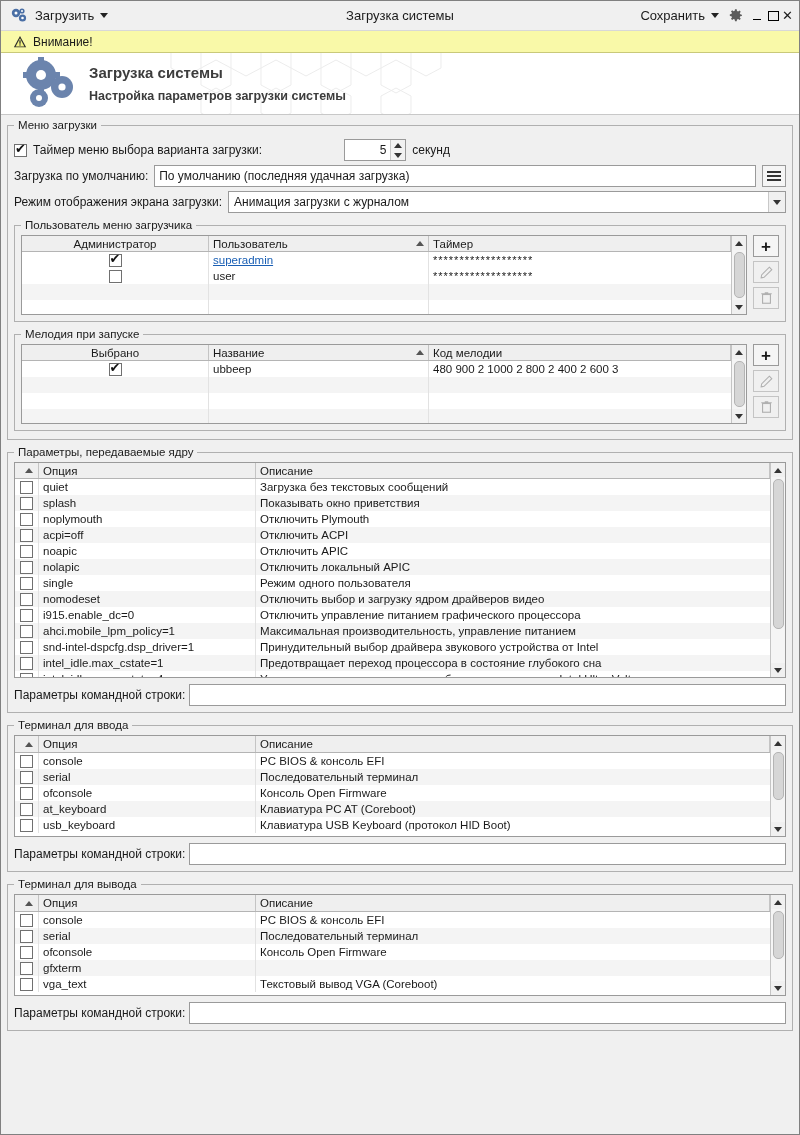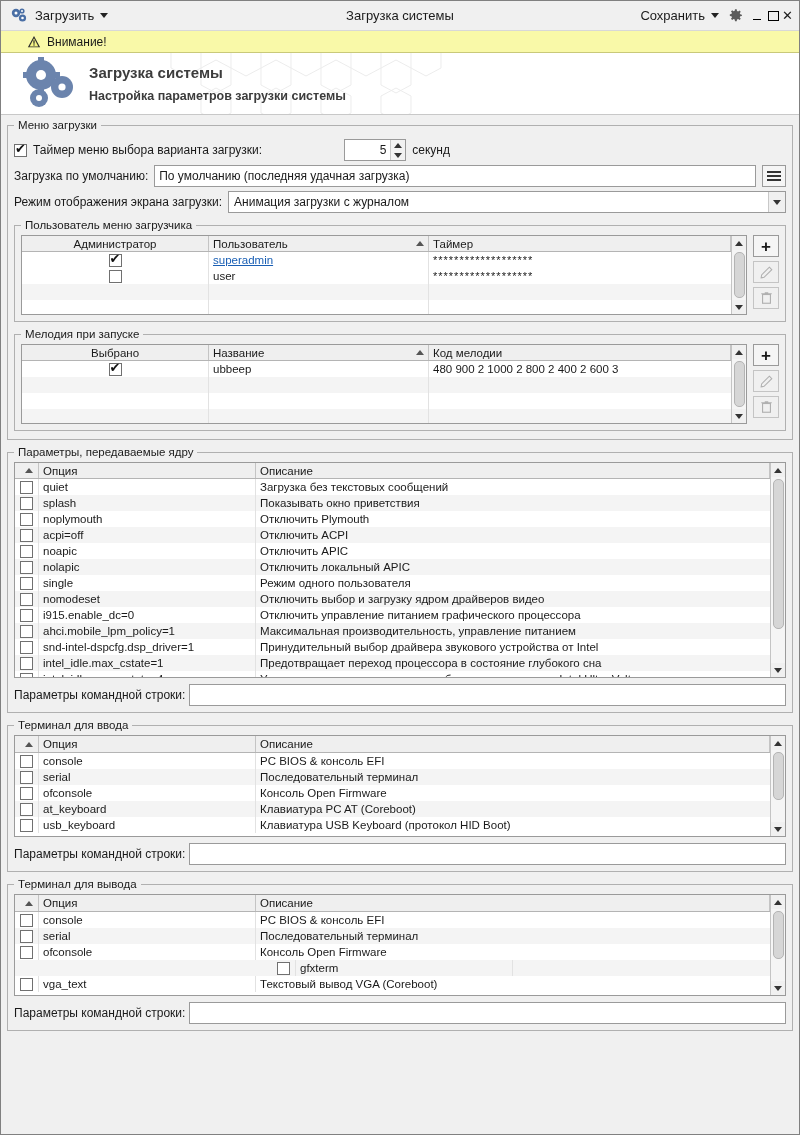--- a/index.html
+++ b/index.html
@@ -42,21 +42,21 @@
   .wbtn { width: 12px; height: 12px; display: inline-block; position: relative; }
   .wmin::after { content:""; position:absolute; left:1px; right:3px; bottom:2px; height:1px; background:#000; }
   .wmax::after { content:""; position:absolute; left:1px; top:1px; width:9px; height:8px; border:1px solid #000; }
   .wcls { font-size: 13px; width: 11px; text-align: center; }
   
   .warnbar {
     flex: 0 0 22px; height: 22px;
     background: #f9f9a8;
     border-bottom: 1px solid #c9c97a;
     display: flex; align-items: center; gap: 6px;
-    padding-left: 26px;
+    padding-left: 12px;
     font-size: 12px;
   }
   .warn-ico { width: 14px; height: 14px; }
   
   .banner {
     flex: 0 0 62px; height: 62px;
     background: #ffffff;
     border-bottom: 1px solid #c8c8c8;
     display: flex; align-items: center;
     position: relative; overflow: hidden;
@@ -117,21 +117,21 @@
     flex: 1 1 auto; border: 1px solid #9a9a9a; background: #fff;
     display: flex; flex-direction: column; overflow: hidden;
   }
   .thead { display: flex; background: #efefef; border-bottom: 1px solid #b4b4b4; height: 17px; }
   .th {
     font-size: 11.5px; padding: 1px 4px; border-right: 1px solid #c4c4c4;
     display: flex; align-items: center; background: #efefef; overflow: hidden; white-space: nowrap;
   }
   .th.c { justify-content: center; }
   .tbody { flex: 1 1 auto; position: relative; overflow: hidden; }
-  .tr { display: flex; height: 16px; align-items: center; justify-content: center; }
+  .tr { display: flex; height: 16px; align-items: center; }
   .tr.alt { background: #f4f4f4; }
   .td {
     font-size: 11.5px; padding: 0 4px; overflow: hidden; white-space: nowrap;
     display: flex; align-items: center; height: 16px;
   }
   .td.c { justify-content: center; }
   .td.sep { border-right: 1px solid #e2e2e2; }
   .link { color: #1a5fb4; text-decoration: underline; }
   .pwd { letter-spacing: 1px; font-size: 11px; }
   .sortmark { width: 0; height: 0; border-left: 4px solid transparent; border-right: 4px solid transparent; border-bottom: 5px solid #555; margin-left: 4px;}

